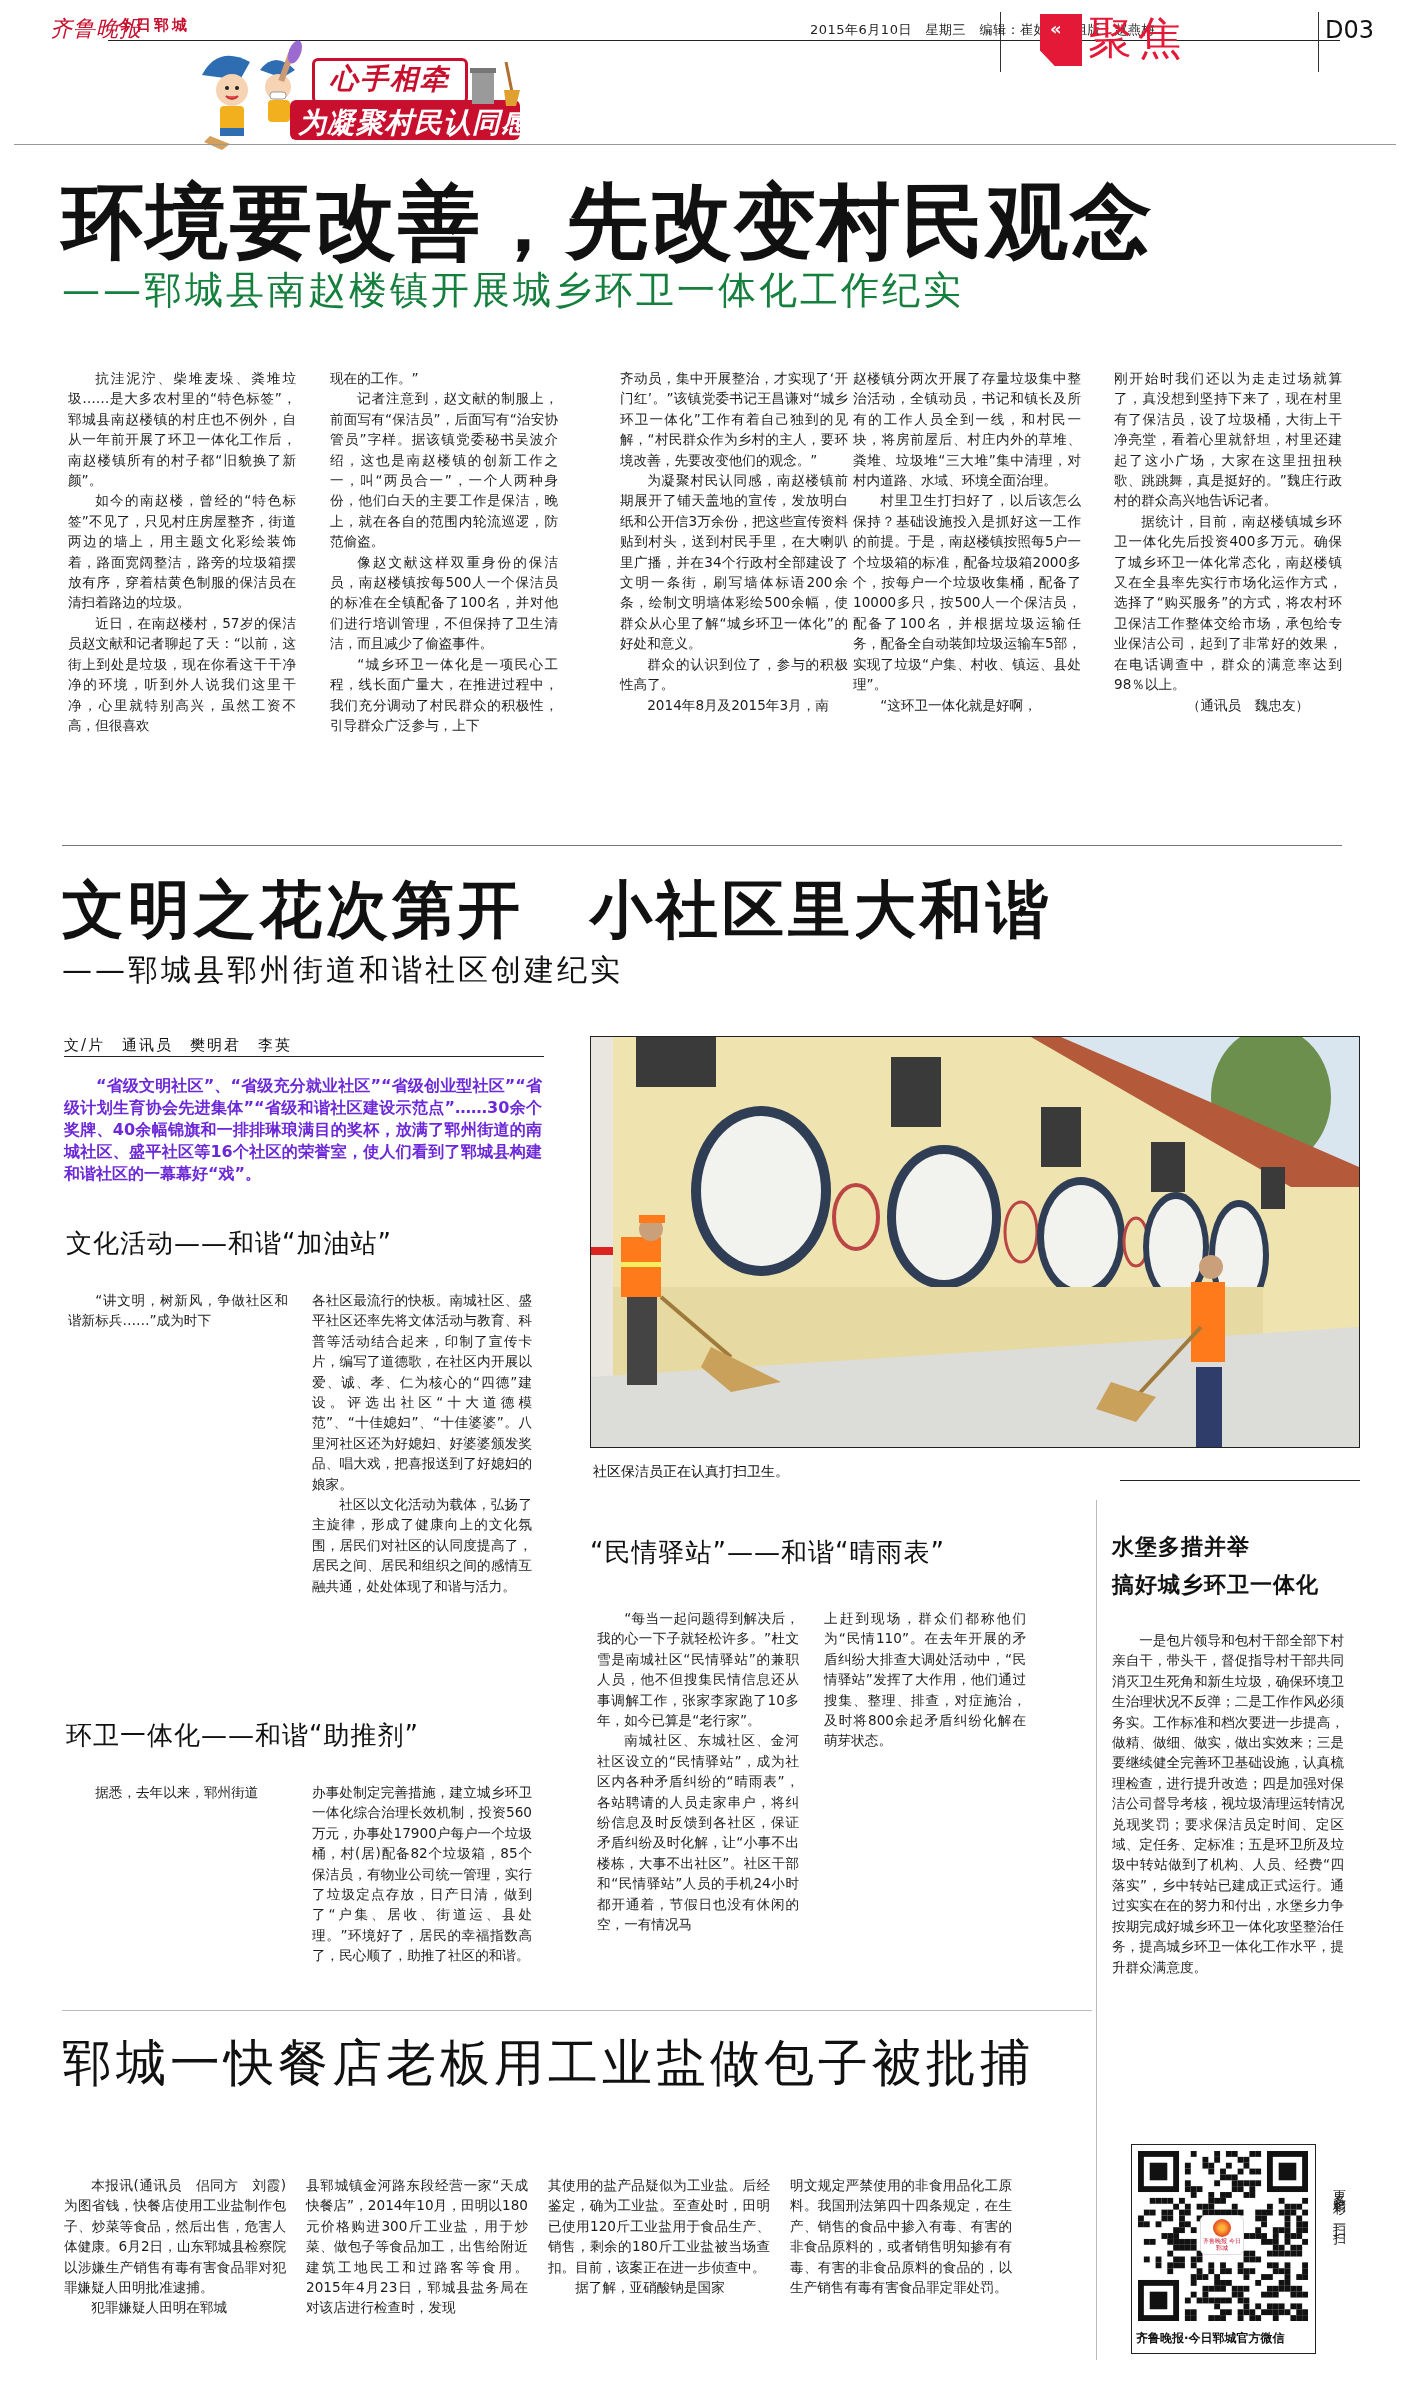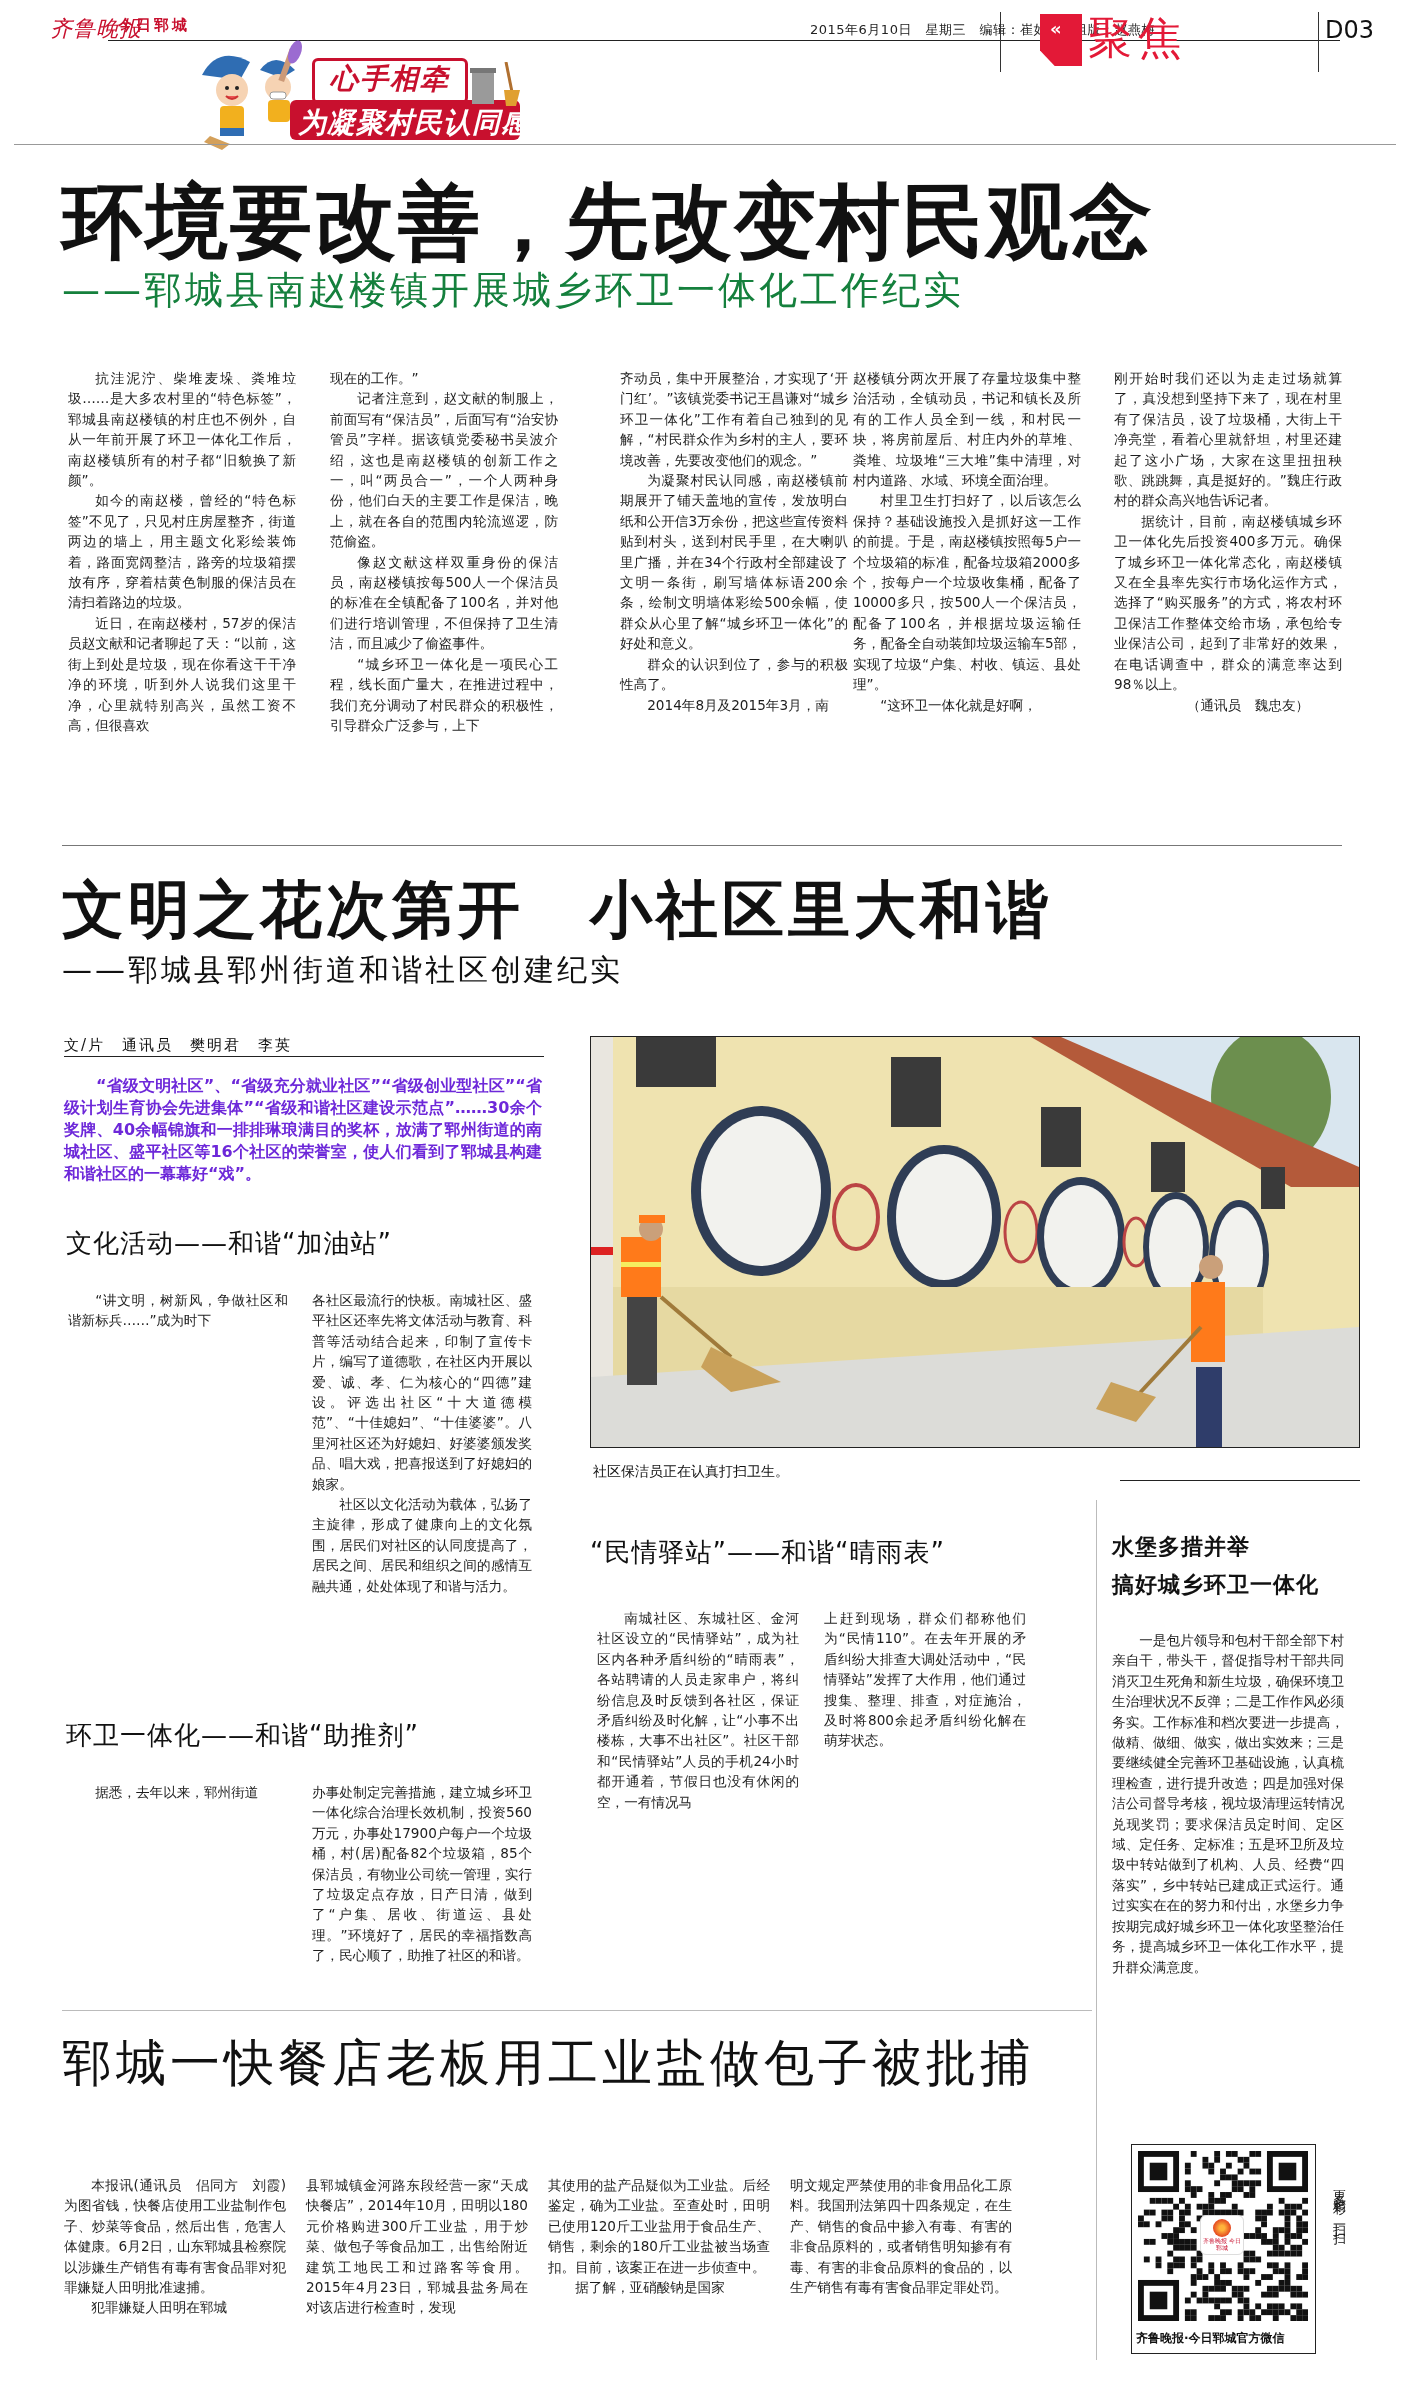--- a/index.html
+++ b/index.html
@@ -171,20 +171,21 @@
 <div class="abs col" style="left:68px;top:1290px;width:220px;">
   <p>“讲文明，树新风，争做社区和谐新标兵……”成为时下</p>
 </div>
 <div class="abs col" style="left:312px;top:1290px;width:220px;">
   <p class="noind">各社区最流行的快板。南城社区、盛平社区还率先将文体活动与教育、科普等活动结合起来，印制了宣传卡片，编写了道德歌，在社区内开展以爱、诚、孝、仁为核心的“四德”建设。评选出社区“十大道德模范”、“十佳媳妇”、“十佳婆婆”。八里河社区还为好媳妇、好婆婆颁发奖品、唱大戏，把喜报送到了好媳妇的娘家。</p>
   <p>社区以文化活动为载体，弘扬了主旋律，形成了健康向上的文化氛围，居民们对社区的认同度提高了，居民之间、居民和组织之间的感情互融共通，处处体现了和谐与活力。</p>
 </div>
 
 <div class="abs sec-head" style="left:590px;top:1535px;">“民情驿站”——和谐“晴雨表”</div>
 <div class="abs col" style="left:597px;top:1608px;width:202px;">
+  <p>“每当一起问题得到解决后，我的心一下子就轻松许多。”杜文雪是南城社区“民情驿站”的兼职人员，他不但搜集民情信息还从事调解工作，张家李家跑了10多年，如今已算是“老行家”。</p>
   <p>南城社区、东城社区、金河社区设立的“民情驿站”，成为社区内各种矛盾纠纷的“晴雨表”，各站聘请的人员走家串户，将纠纷信息及时反馈到各社区，保证矛盾纠纷及时化解，让“小事不出楼栋，大事不出社区”。社区干部和“民情驿站”人员的手机24小时都开通着，节假日也没有休闲的空，一有情况马</p>
 </div>
 <div class="abs col" style="left:824px;top:1608px;width:202px;">
   <p class="noind">上赶到现场，群众们都称他们为“民情110”。在去年开展的矛盾纠纷大排查大调处活动中，“民情驿站”发挥了大作用，他们通过搜集、整理、排查，对症施治，及时将800余起矛盾纠纷化解在萌芽状态。</p>
 </div>
 
 <div class="abs sec-head" style="left:66px;top:1718px;">环卫一体化——和谐“助推剂”</div>
 <div class="abs col" style="left:68px;top:1782px;width:220px;">
   <p>据悉，去年以来，郓州街道</p>
 </div>

